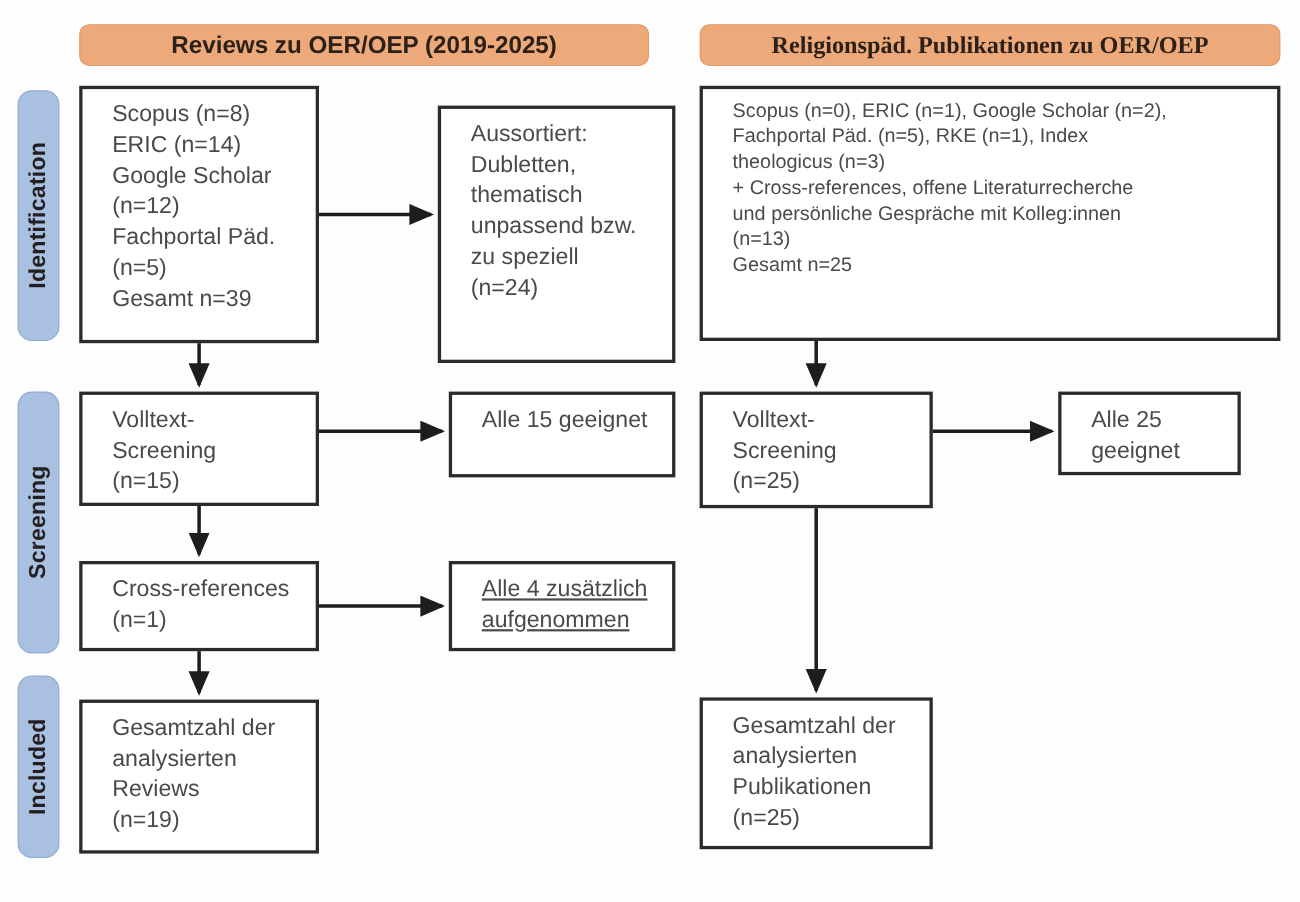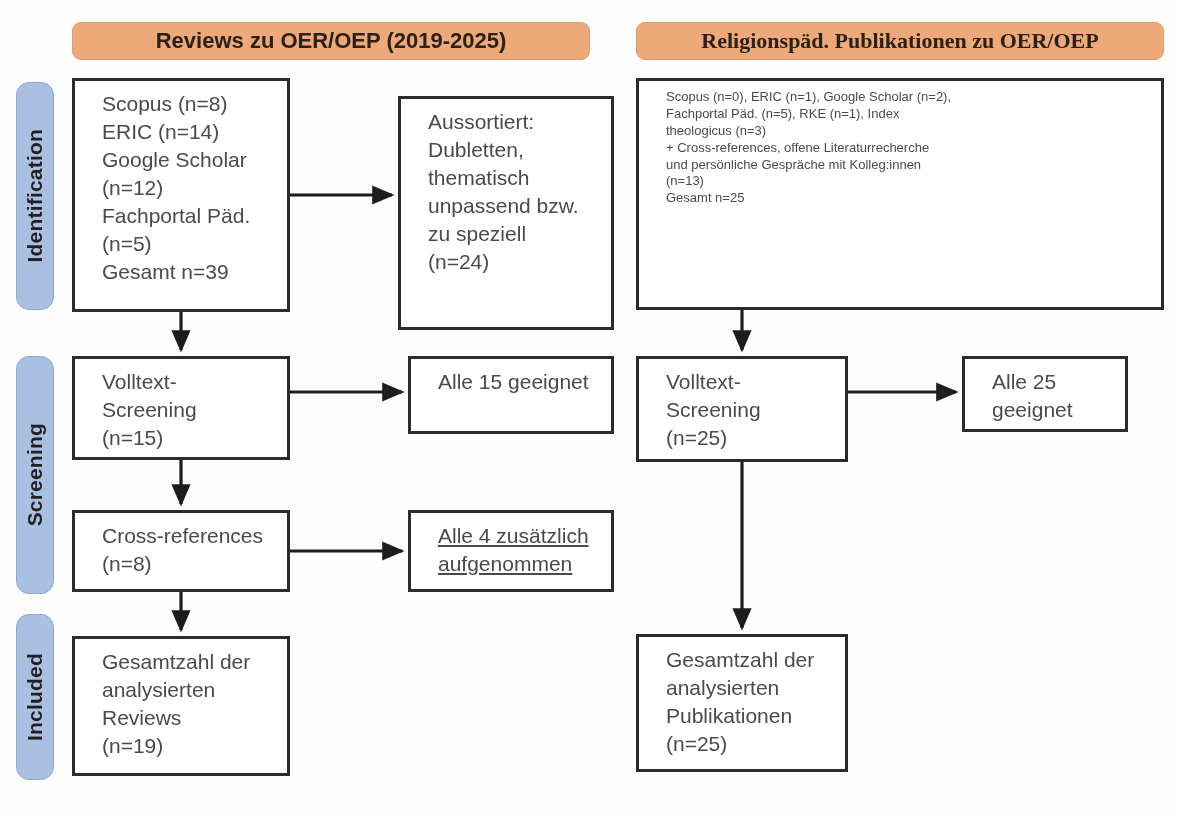--- a/index.html
+++ b/index.html
@@ -62,21 +62,21 @@
     border: 3px solid #2b2b2b;
     box-sizing: border-box;
     padding: 9px 11px 6px 27px;
     font-size: 21px;
     line-height: 1.33;
     color: #4a4a4a;
     white-space: pre-line;
     overflow: hidden;
   }
   .flow-box.wide-text {
-    font-size: 13px;
+    font-size: 18px;
     line-height: 1.3;
     padding-top: 8px;
   }
 
   
   #connectors {
     position: absolute;
     left: 0;
     top: 0;
     width: 1182px;
@@ -120,21 +120,21 @@
 zu speziell
 (n=24)</div>
 
   <div class="flow-box" style="left:72px; top:356px; width:218px; height:104px;">Volltext-
 Screening
 (n=15)</div>
 
   <div class="flow-box" style="left:408px; top:356px; width:206px; height:78px;">Alle 15 geeignet</div>
 
   <div class="flow-box" style="left:72px; top:510px; width:218px; height:82px;">Cross-references
-(n=8)</div>
+(n=1)</div>
 
   <div class="flow-box" style="left:408px; top:510px; width:206px; height:82px;text-decoration:underline;">Alle 4 zusätzlich
 aufgenommen</div>
 
   <div class="flow-box" style="left:72px; top:636px; width:218px; height:140px;">Gesamtzahl der
 analysierten
 Reviews
 (n=19)</div>
 
   <div class="flow-box wide-text" style="left:636px; top:78px; width:528px; height:232px;">Scopus (n=0), ERIC (n=1), Google Scholar (n=2),

